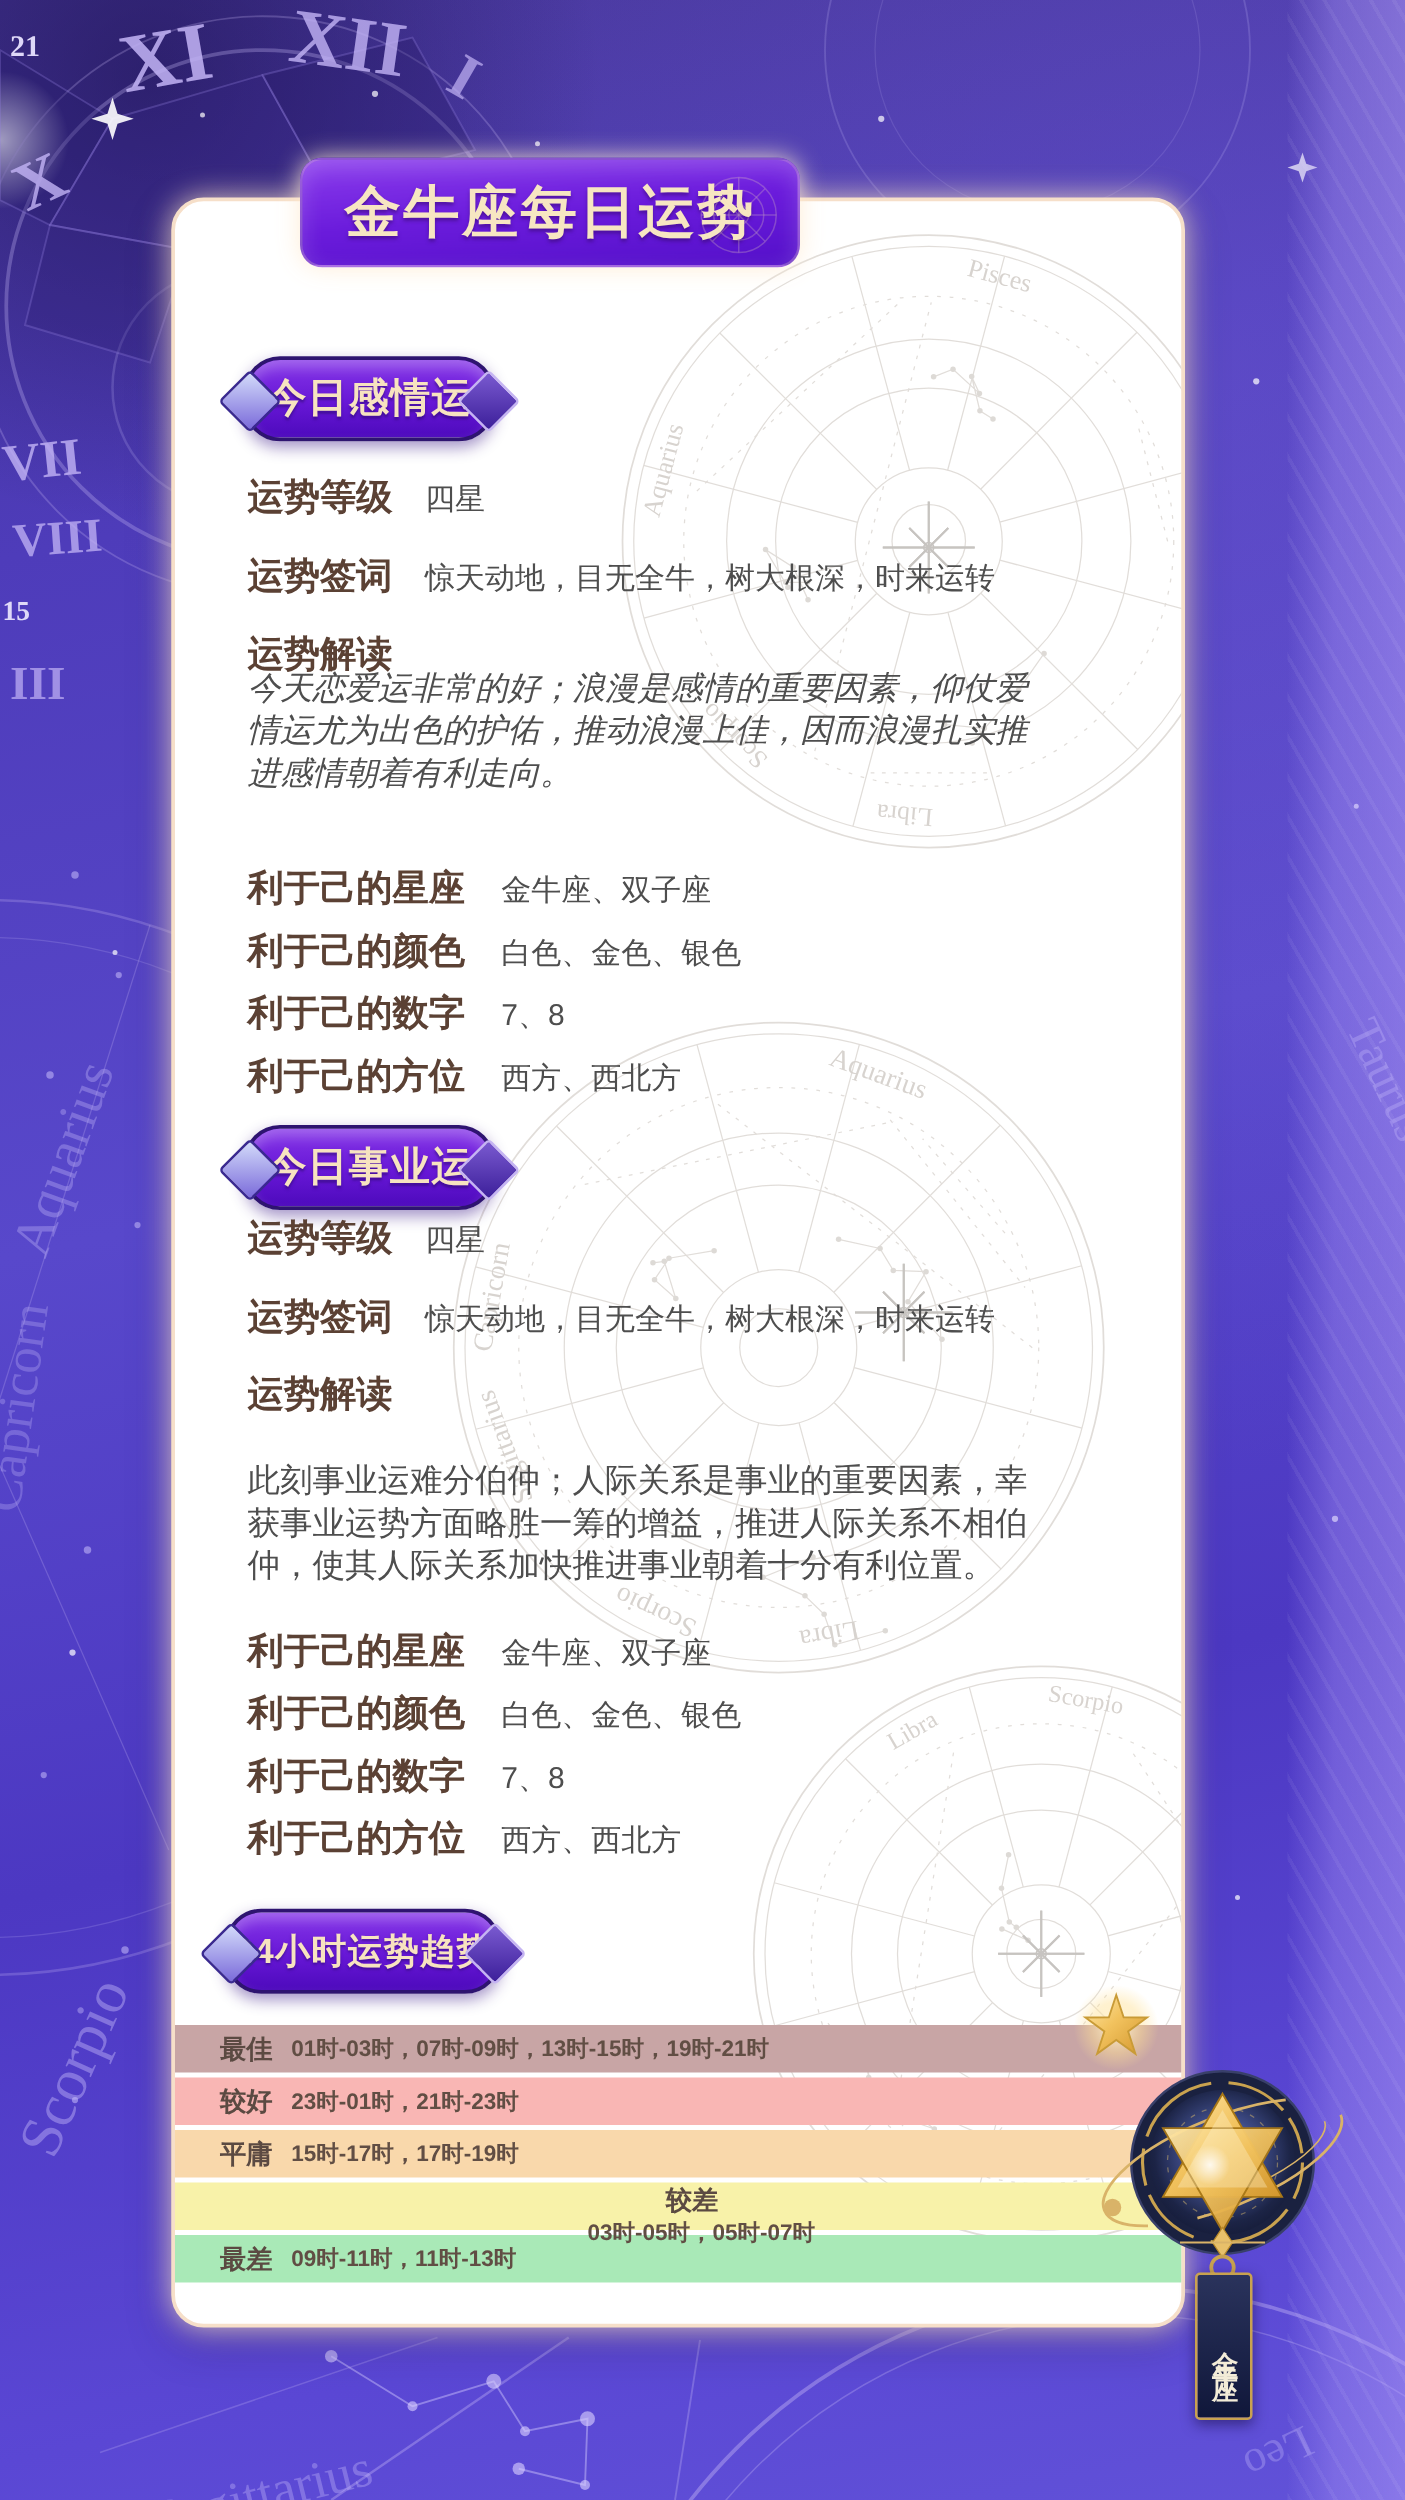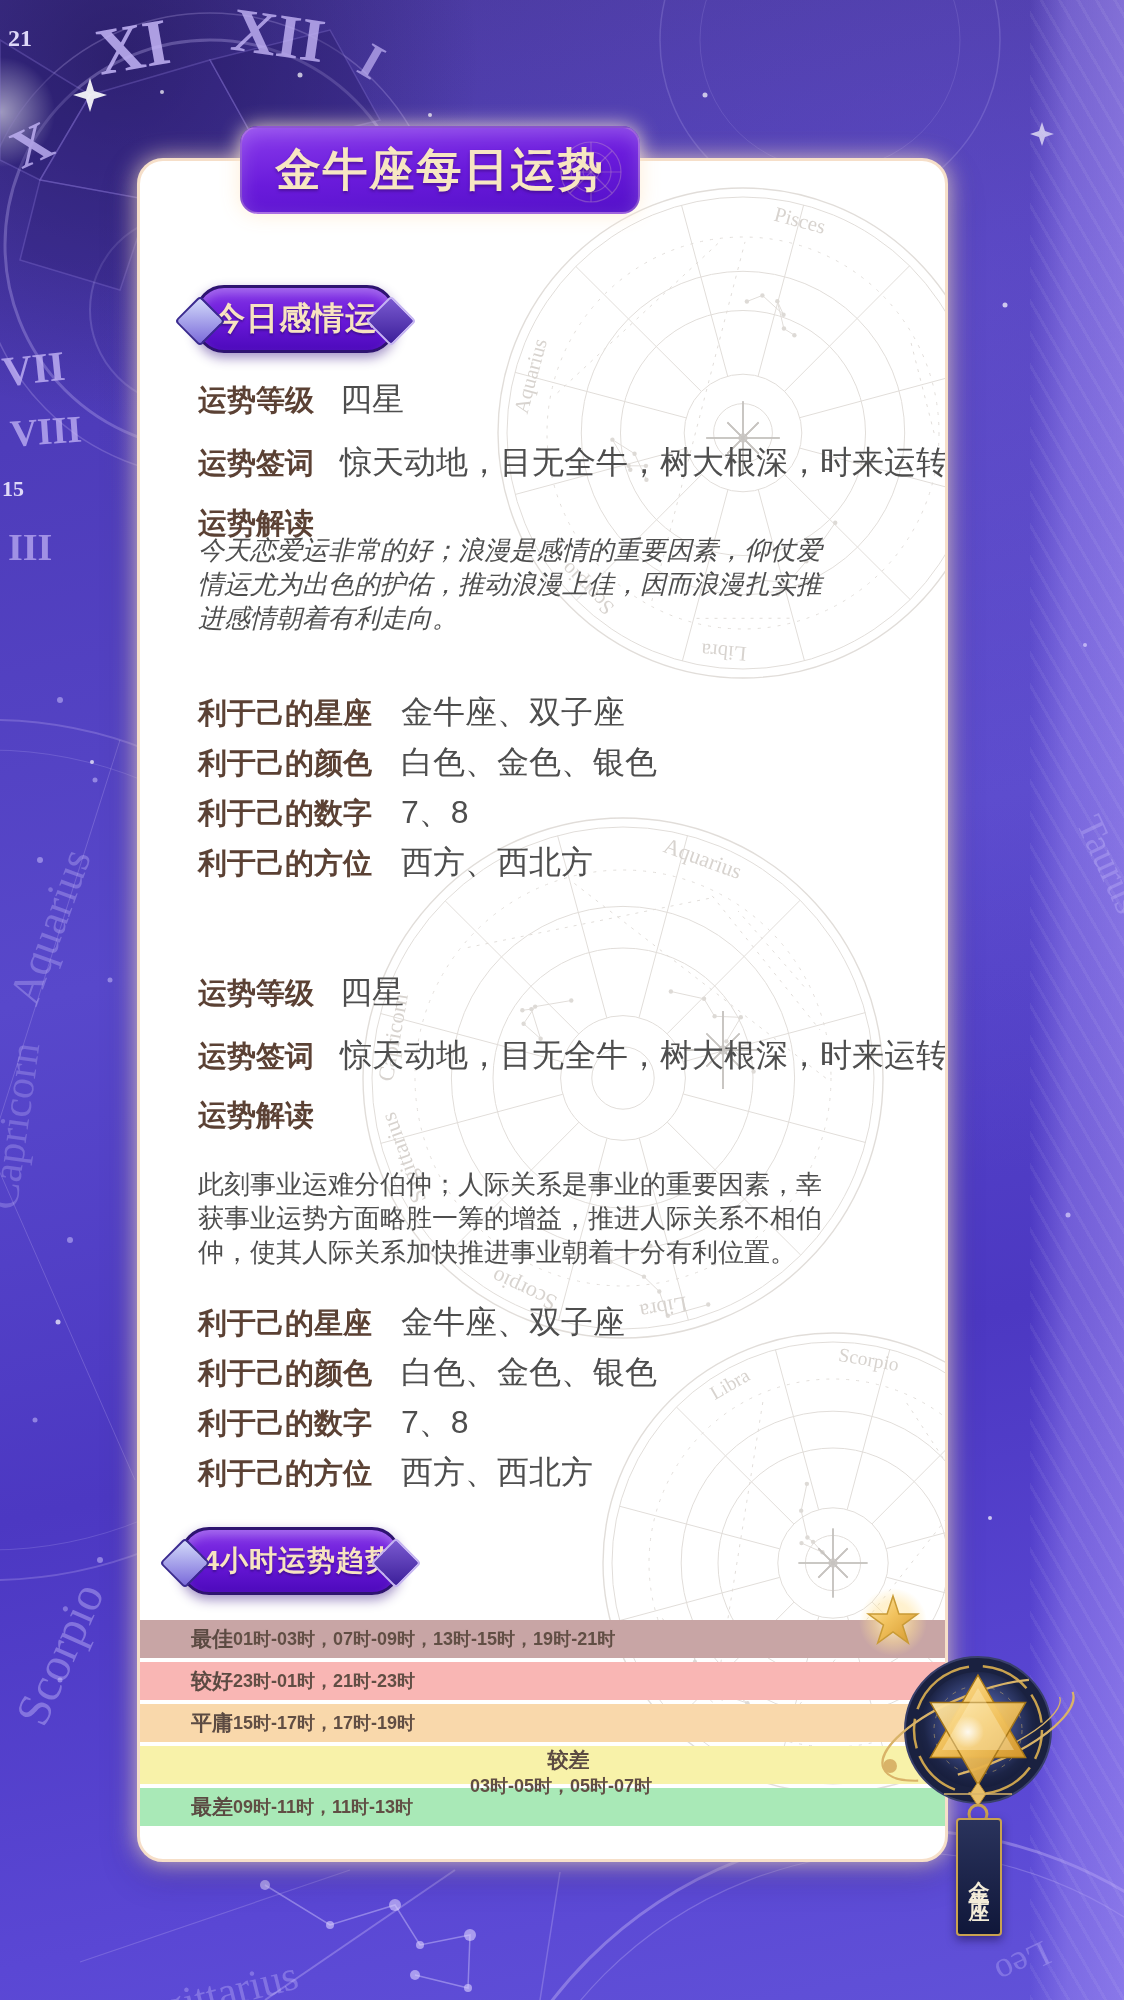--- a/index.html
+++ b/index.html
@@ -42,26 +42,26 @@
   .sec-badge-label{font-size:32px;font-weight:bold;letter-spacing:1px;text-shadow:0 2px 2px rgba(40,10,100,.5);}
   .sec-badge.wide .sec-badge-label{font-size:28px;}
   .dia{position:absolute;width:32px;height:32px;top:50%;margin-top:-16px;transform:rotate(45deg);border-radius:4px;}
   .dia-l{left:-16px;background:linear-gradient(135deg,#d3dbfa,#7a6ada);border:2px solid #3a2a90;}
   .dia-r{right:-16px;background:linear-gradient(135deg,#7a5ad0,#3c1f9a);border:2px solid #c5b4f2;}
 
   
   .frow{position:absolute;left:58px;display:flex;align-items:baseline;}
   .flabel{flex:none;width:142px;font-weight:bold;color:#5b4134;font-size:29px;}
   .frow.lucky .flabel{width:203px;}
-  .fvalue{color:#4e4e4e;font-size:32px;white-space:nowrap;}
+  .fvalue{color:#4e4e4e;font-size:24px;white-space:nowrap;}
   .para{position:absolute;left:58px;width:640px;font-size:26px;line-height:34px;color:#4e4e4e;}
 
   
   .trend{position:absolute;left:0;top:1459px;width:806px;}
-  .trow{height:38px;margin-bottom:4px;display:flex;align-items:center;padding-left:36px;box-sizing:border-box;text-align:right;}
+  .trow{height:38px;margin-bottom:4px;display:flex;align-items:center;padding-left:36px;box-sizing:border-box;}
   .tlabel{flex:none;width:57px;font-size:21px;font-weight:bold;color:#5b4a42;}
   .tvalue{font-size:18px;font-weight:bold;color:#614e44;}
 
   
   .pendant-svg{position:absolute;left:828px;top:1560px;z-index:8;}
   .tag{position:absolute;left:956px;top:1818px;width:46px;height:118px;z-index:9;border-radius:4px;box-sizing:border-box;
     background:linear-gradient(180deg,#2a335c,#10173a);border:2.5px solid #c9a24f;
     box-shadow:0 4px 10px rgba(20,10,60,.5);display:flex;align-items:center;justify-content:center;}
   .tag-text{writing-mode:vertical-rl;text-orientation:upright;color:#f3ecd8;font-size:21px;font-weight:bold;letter-spacing:9px;}
 </style>
@@ -369,20 +369,25 @@
       </div>
       <div class="frow lucky" style="top:630px;">
         <span class="flabel">利于己的数字</span>
         <span class="fvalue">7、8</span>
       </div>
       <div class="frow lucky" style="top:680px;">
         <span class="flabel">利于己的方位</span>
         <span class="fvalue">西方、西北方</span>
       </div>
 
+      <div class="sec-badge" style="left:55px;top:739px;width:201px;">
+        <span class="dia dia-l"></span>
+        <span class="sec-badge-label">今日事业运</span>
+        <span class="dia dia-r"></span>
+      </div>
       <div class="frow" style="top:810px;">
         <span class="flabel">运势等级</span>
         <span class="fvalue">四星</span>
       </div>
       <div class="frow" style="top:873px;">
         <span class="flabel">运势签词</span>
         <span class="fvalue">惊天动地，目无全牛，树大根深，时来运转</span>
       </div>
       <div class="frow" style="top:935px;">
         <span class="flabel">运势解读</span>

